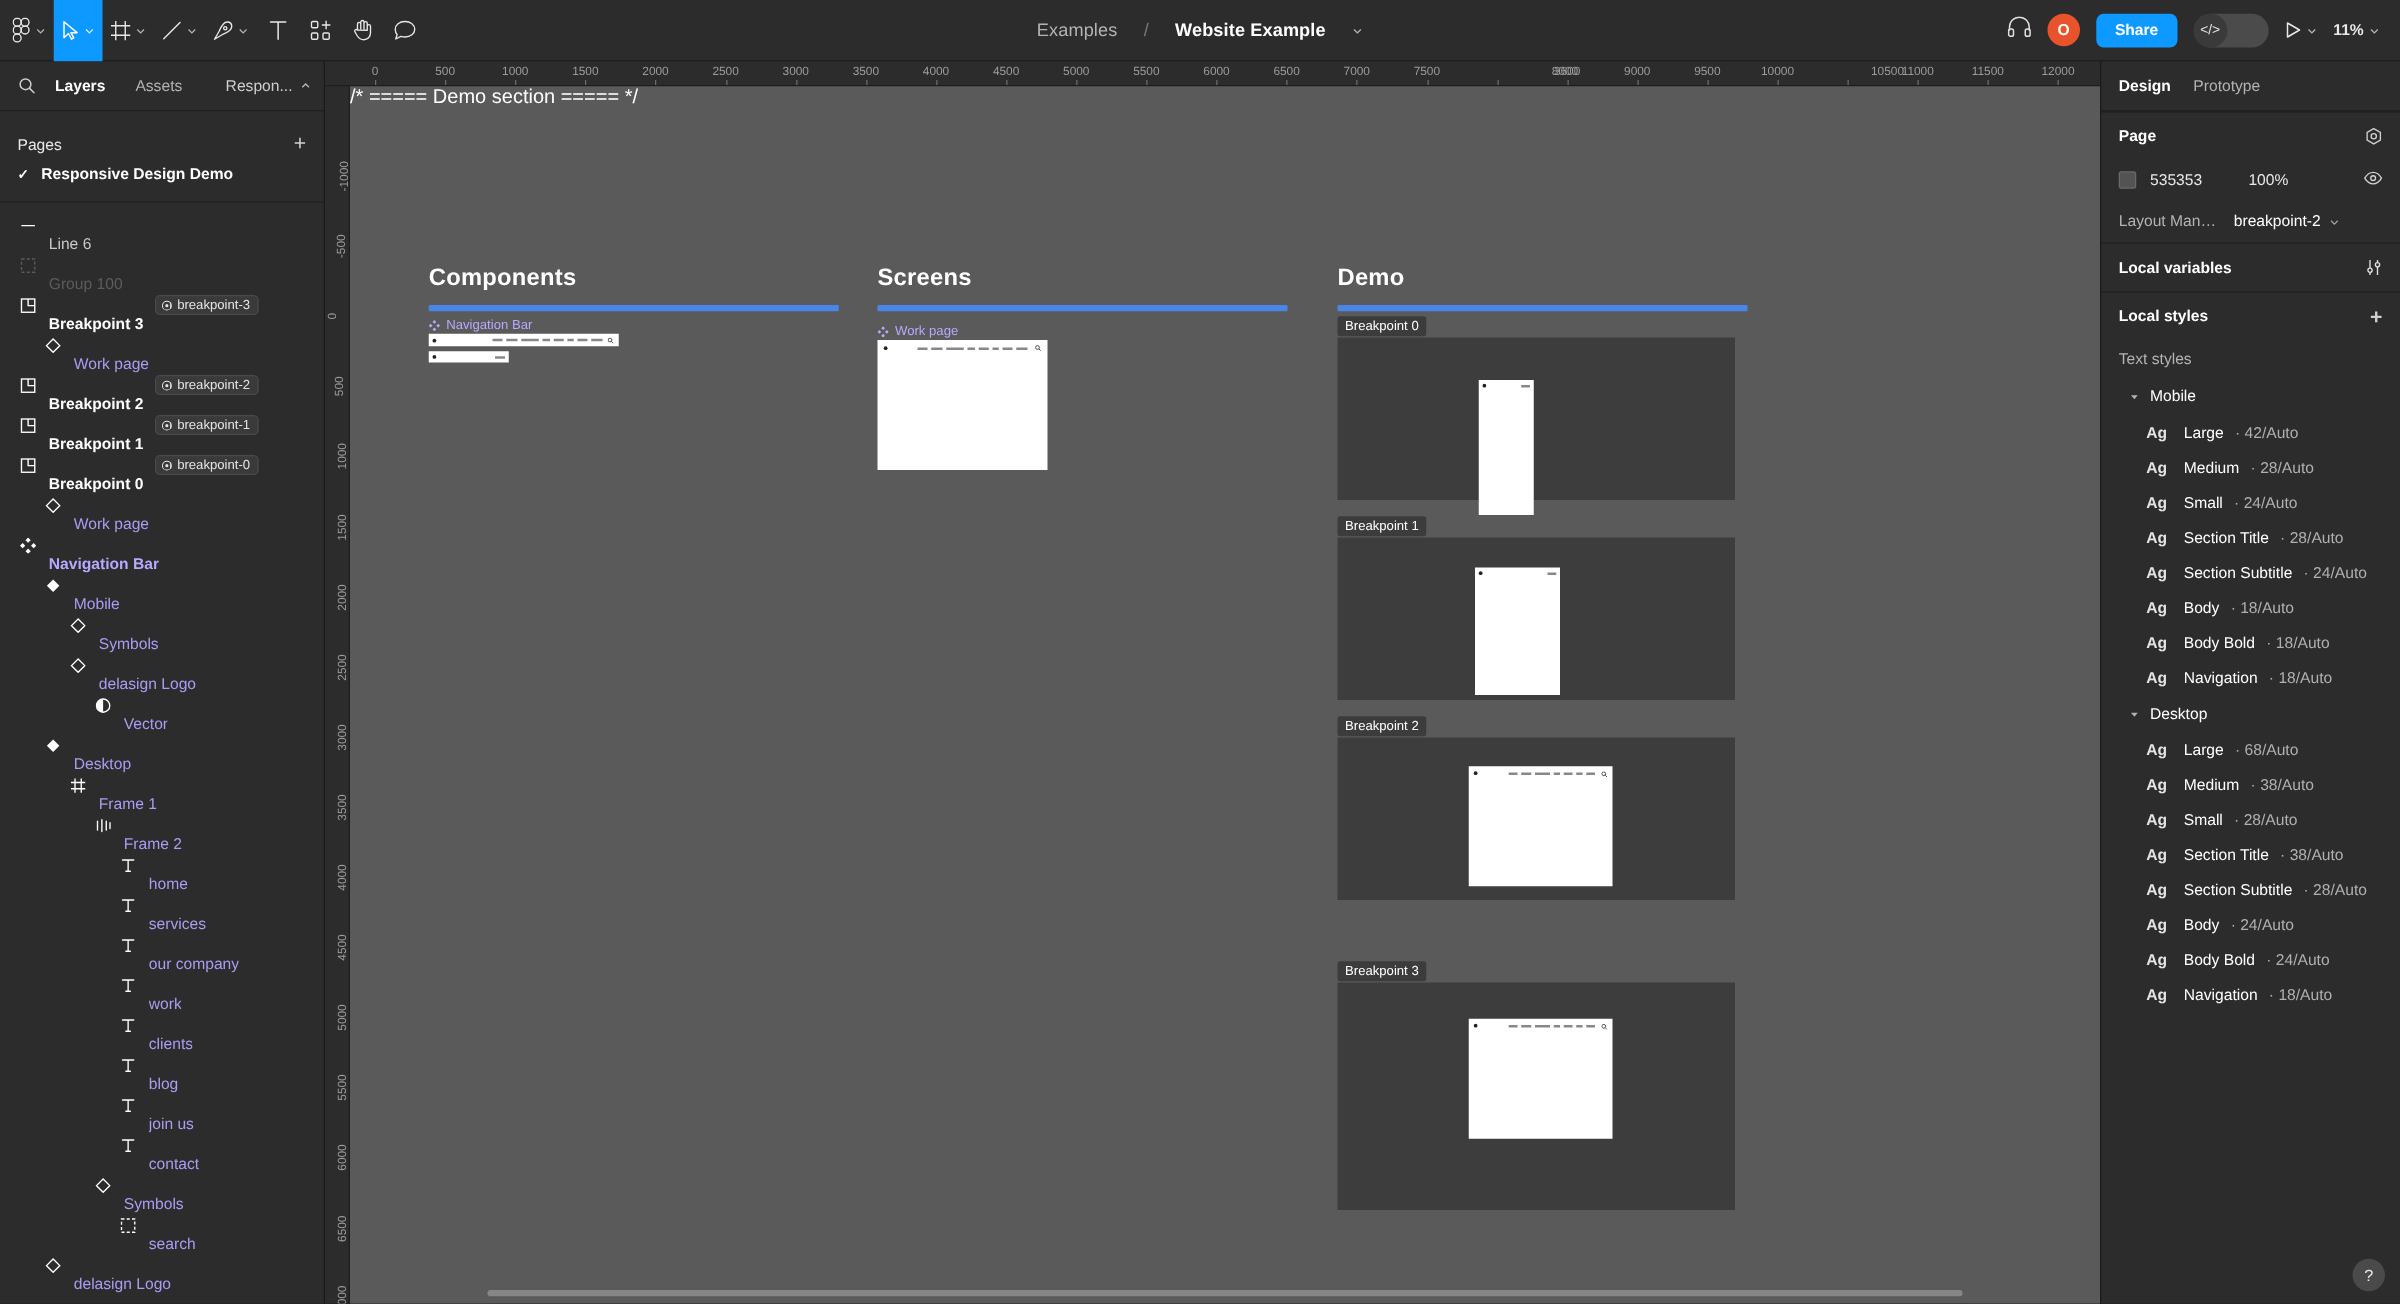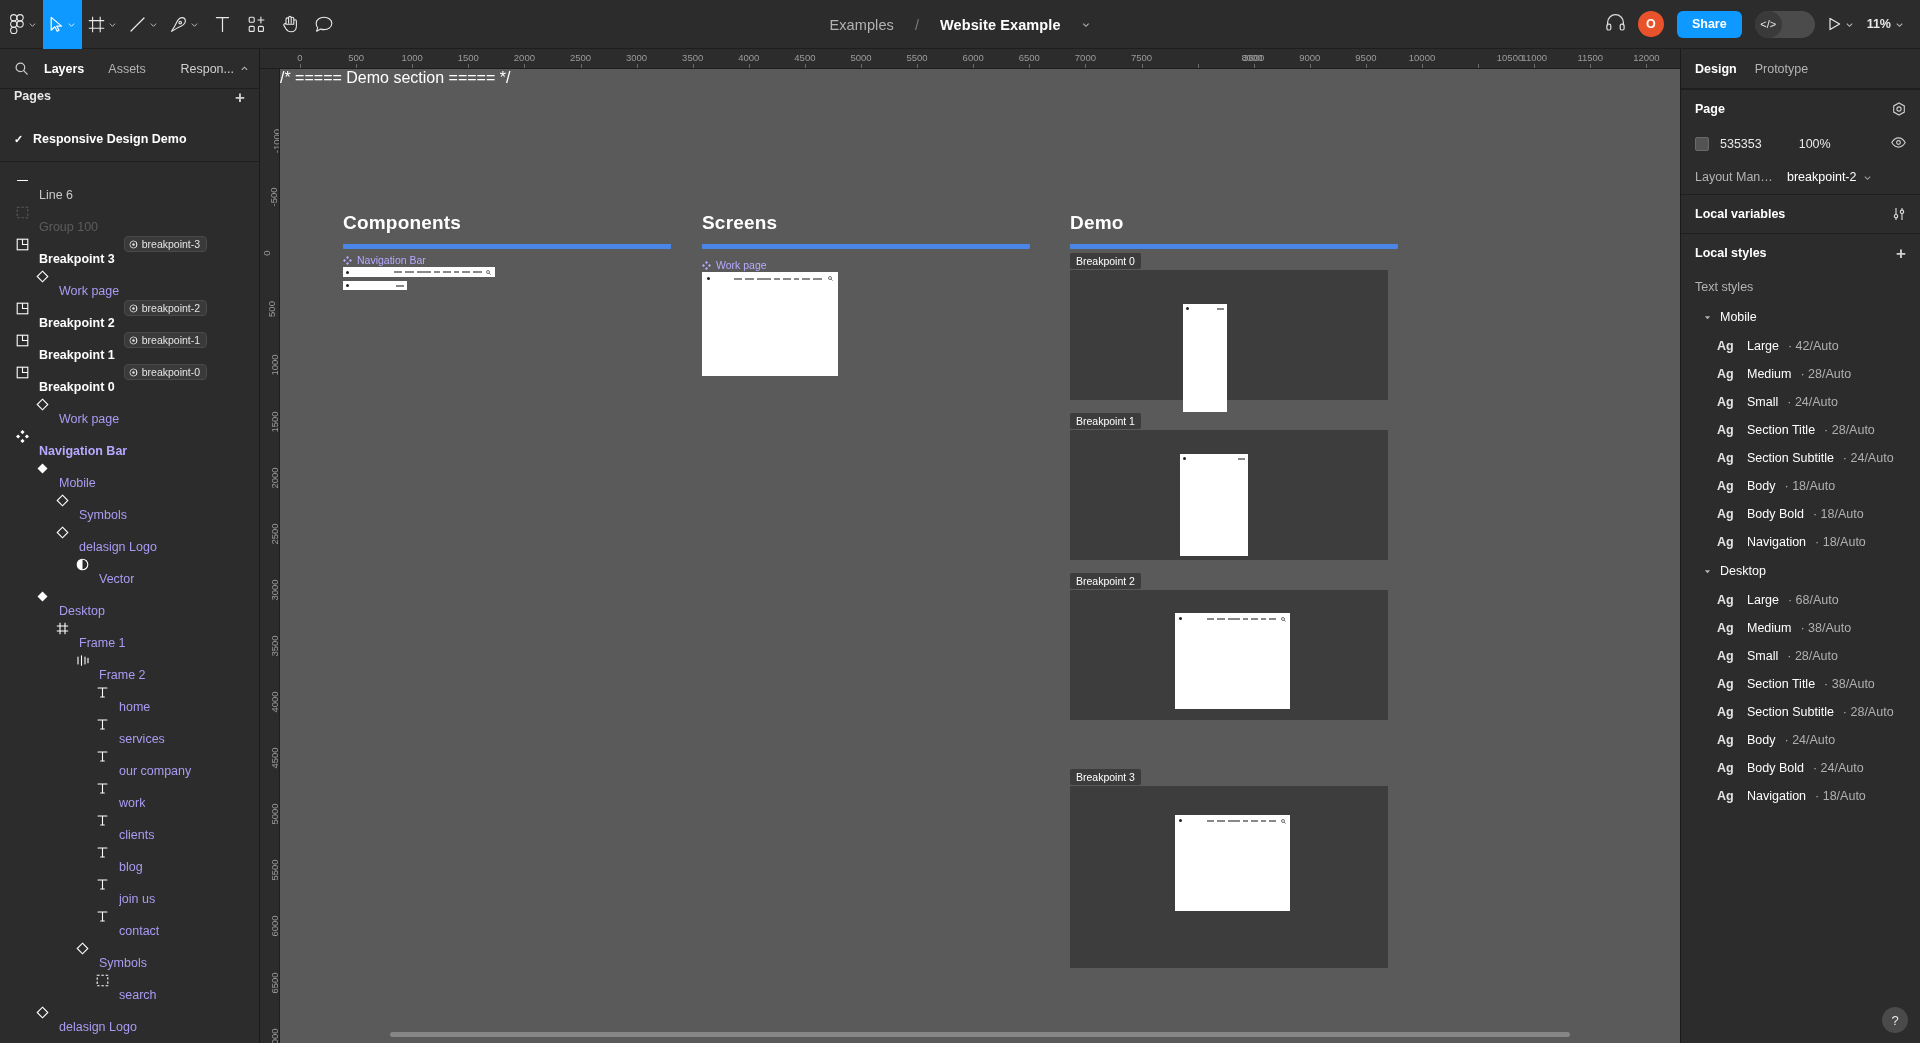--- a/index.html
+++ b/index.html
@@ -88,22 +88,22 @@
     display: flex; align-items: center; gap: 0;
     padding: 0 10px; border-bottom: 1px solid #1f1f1f;
     font-size: 12.5px;
   }
   .lp-tab { padding: 0 12px; color: #b3b3b3; cursor: pointer; line-height: 40px; }
   .lp-tab.sel { color: #ffffff; font-weight: bold; }
   .srch-icon { width: 22px; display: flex; align-items: center; justify-content: center; cursor: pointer; }
   .lp-tabs .resp { margin-left: auto; display: flex; align-items: center; gap: 6px; color: #cfcfcf; cursor: pointer; }
 
   .pages-hd {
-    height: 34px; display: flex; align-items: flex-start;
-    padding: 0 14px; font-size: 12.5px; font-weight: bold; color: #e8e8e8;
+    height: 34px; display: flex; align-items: flex-end;
+    padding: 0 14px; font-size: 12.5px; font-weight: normal; color: #e8e8e8;
   }
   .plus-btn { margin-left: auto; cursor: pointer; font-size: 17px; color: #cfcfcf; line-height: 1; }
 
   .page-row {
     height: 32px; display: flex; align-items: center; gap: 9px;
     padding: 0 14px; font-size: 12.5px; font-weight: bold; color: #ffffff;
     cursor: pointer;
   }
   .page-row .chk { width: 10px; color: #ffffff; font-size: 11px; }
 

